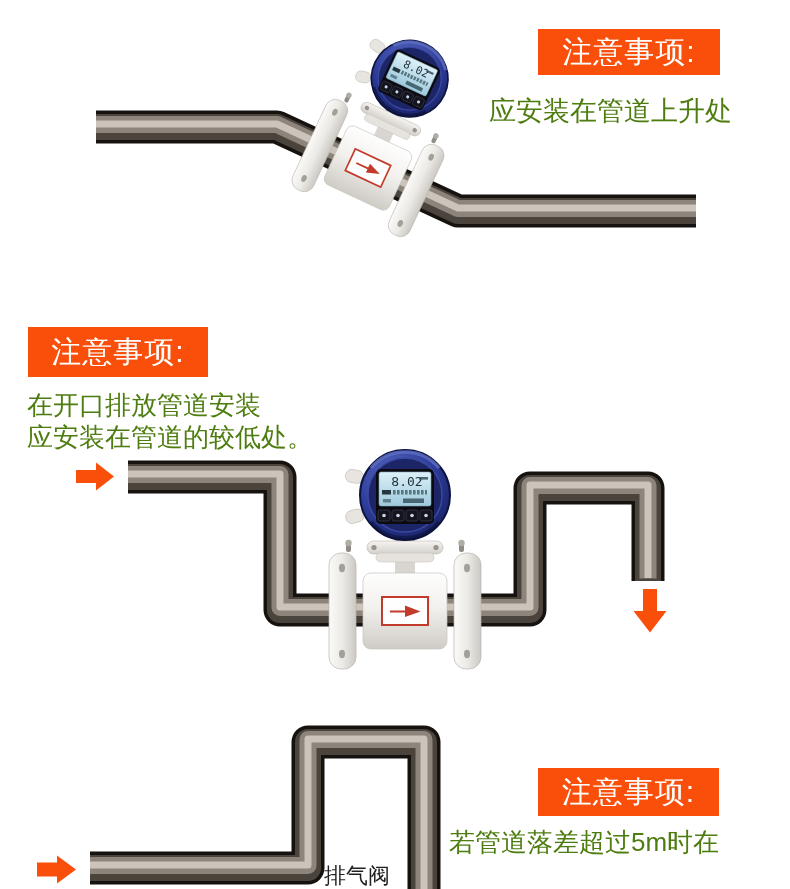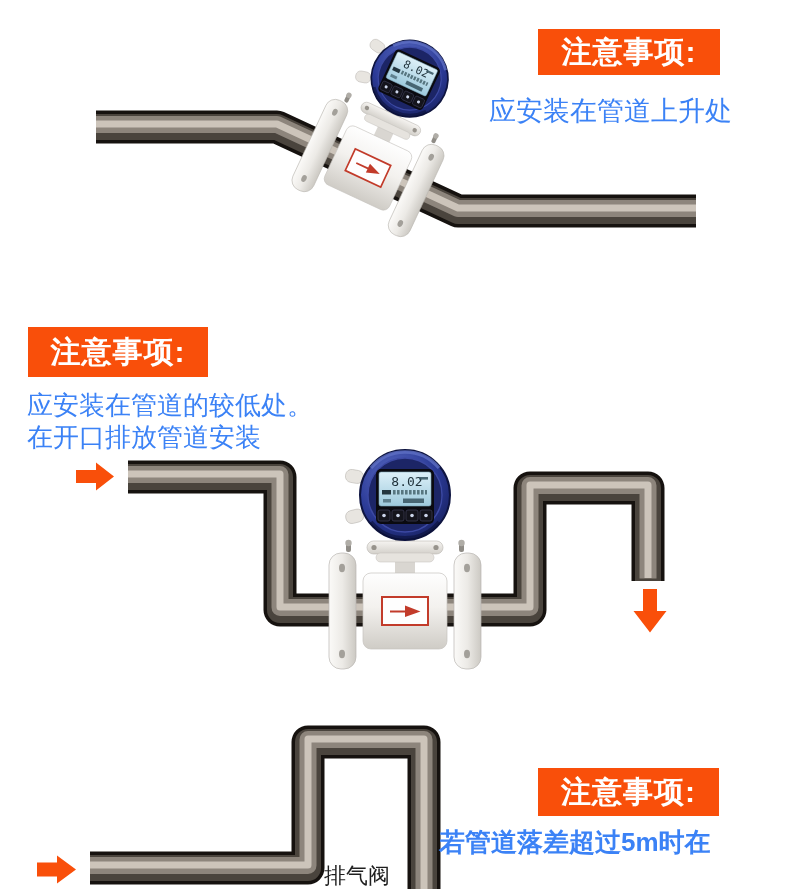--- a/index.html
+++ b/index.html
@@ -3,32 +3,32 @@
 <meta charset="utf-8">
 <style>
   html,body{margin:0;padding:0;background:#fff;}
   .stage{
     position:relative;width:790px;height:889px;background:#ffffff;
     overflow:hidden;font-family:"Liberation Sans",sans-serif;
   }
   .stage svg{position:absolute;left:0;top:0;}
   .notice{
     position:absolute;background:#f94f0a;color:#ffffff;
-    font-weight:bold;font-size:30px;letter-spacing:1px;
+    font-weight:normal;font-size:30px;letter-spacing:1px;
     display:flex;align-items:center;justify-content:center;
     white-space:nowrap;
     text-align:right;
   }
   .caption{
-    position:absolute;color:#3b82f6;font-size:26px;line-height:32px;
+    position:absolute;color:#4d7c0f;font-size:26px;line-height:32px;
     white-space:nowrap;
   }
   .caption-top{font-size:27px;left:489px;top:95px;}
   .caption-mid{left:27px;top:389px;}
-  .caption-bottom{left:439px;top:827px;line-height:30px;font-weight:bold;}
+  .caption-bottom{left:449px;top:827px;line-height:30px;}
   .valve-label{
     position:absolute;left:324px;top:861px;color:#1f1f1f;font-size:22px;
     white-space:nowrap;
   }
   
   .pipe-base{fill:none;stroke:#16120f;stroke-width:33;stroke-linejoin:round;stroke-linecap:butt;}
   .pipe-mid{fill:none;stroke:#4a443d;stroke-width:26;stroke-linejoin:round;stroke-linecap:butt;}
   .pipe-light{fill:none;stroke:#8d857c;stroke-width:17;stroke-linejoin:round;stroke-linecap:butt;}
   .pipe-hi{fill:none;stroke:#ccc4ba;stroke-width:7;stroke-linejoin:round;stroke-linecap:butt;}
   .arrow{fill:#f94f0a;}
@@ -157,22 +157,22 @@
     </g>
   </svg>
 
   <div class="notice" style="left:538px;top:29px;width:182px;height:46px">注意事项:</div>
 
   <div class="caption caption-top">应安装在管道上升处</div>
 
   <div class="notice" style="left:28px;top:327px;width:180px;height:50px">注意事项:</div>
 
   <div class="caption caption-mid">
+    <div>在开口排放管道安装</div>
     <div>应安装在管道的较低处。</div>
-    <div>在开口排放管道安装</div>
   </div>
 
   <div class="notice" style="left:538px;top:768px;width:181px;height:48px">注意事项:</div>
 
   <div class="caption caption-bottom">
     <div>若管道落差超过5m时在</div>
   </div>
 
   <div class="valve-label">排气阀</div>
 

